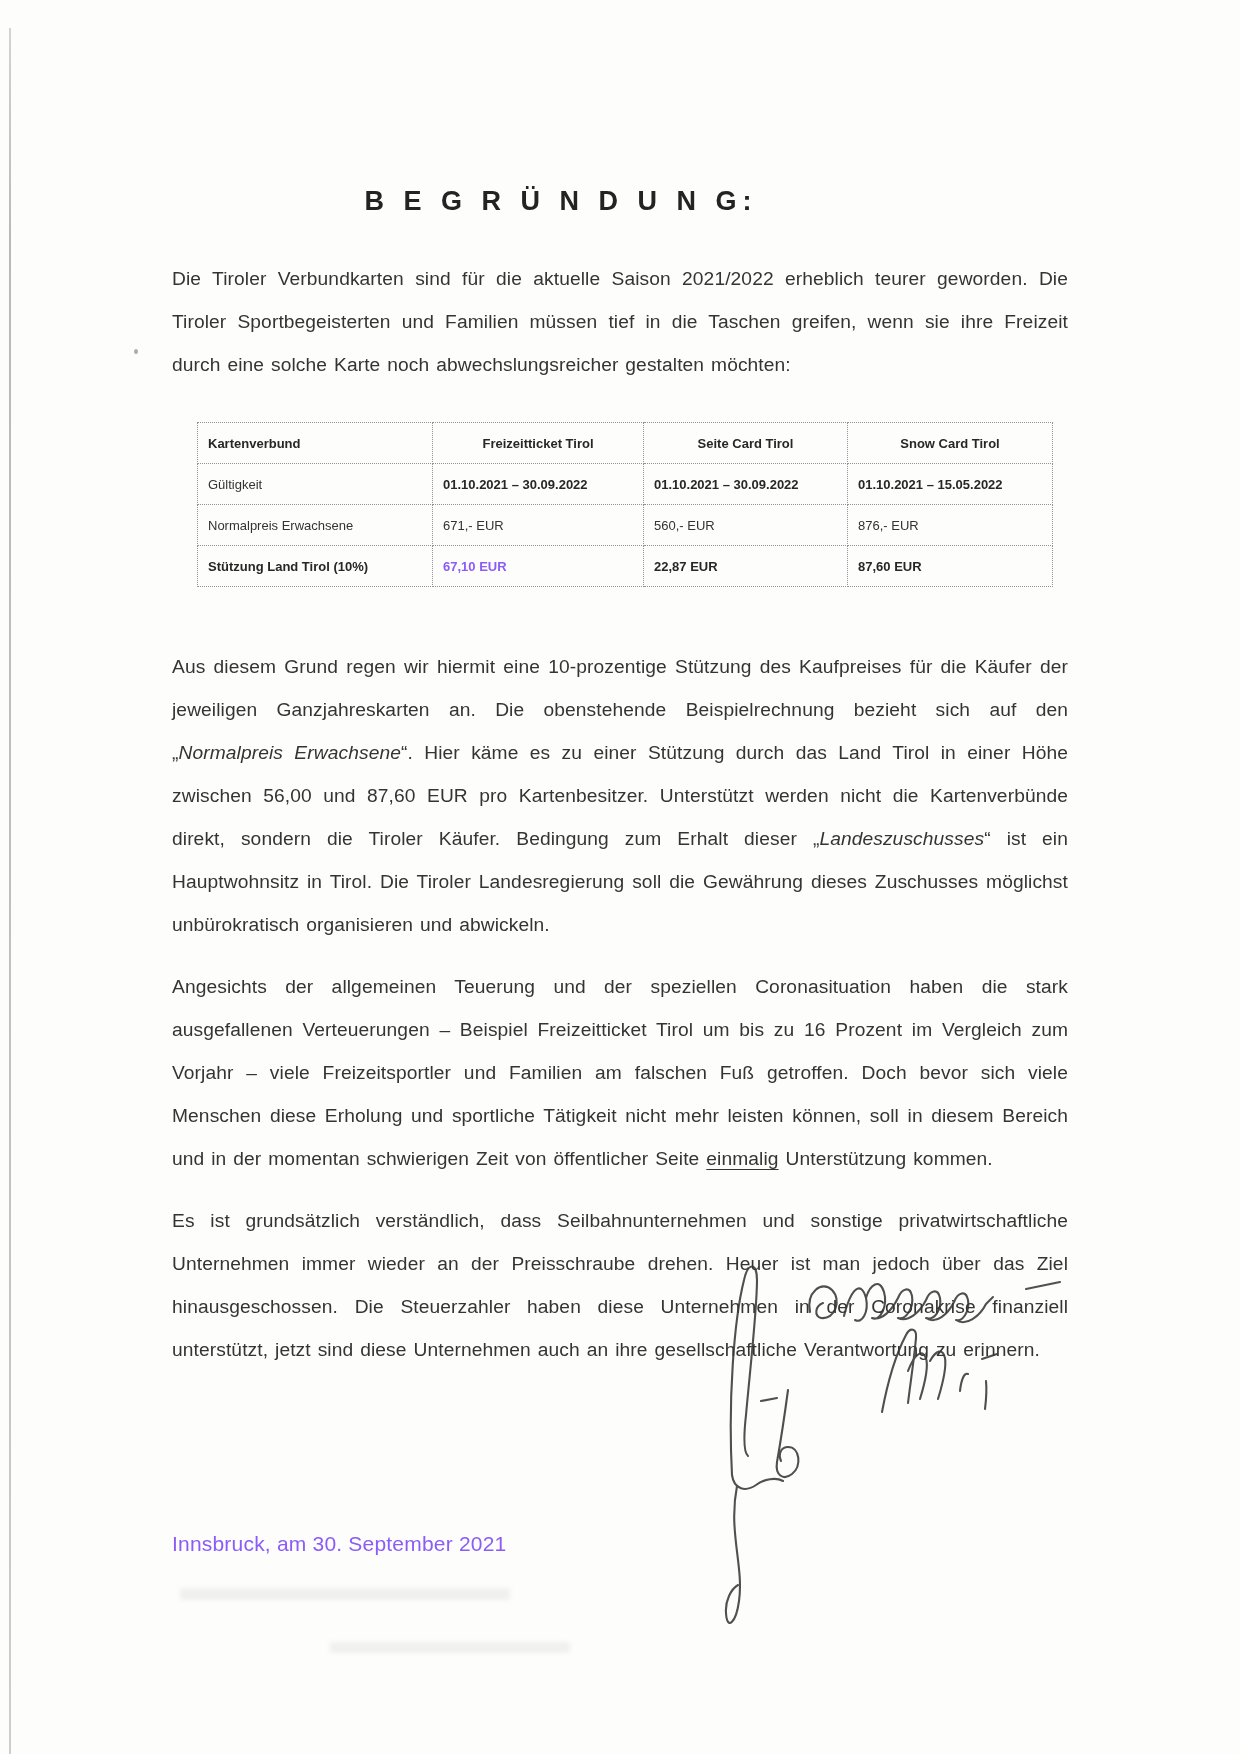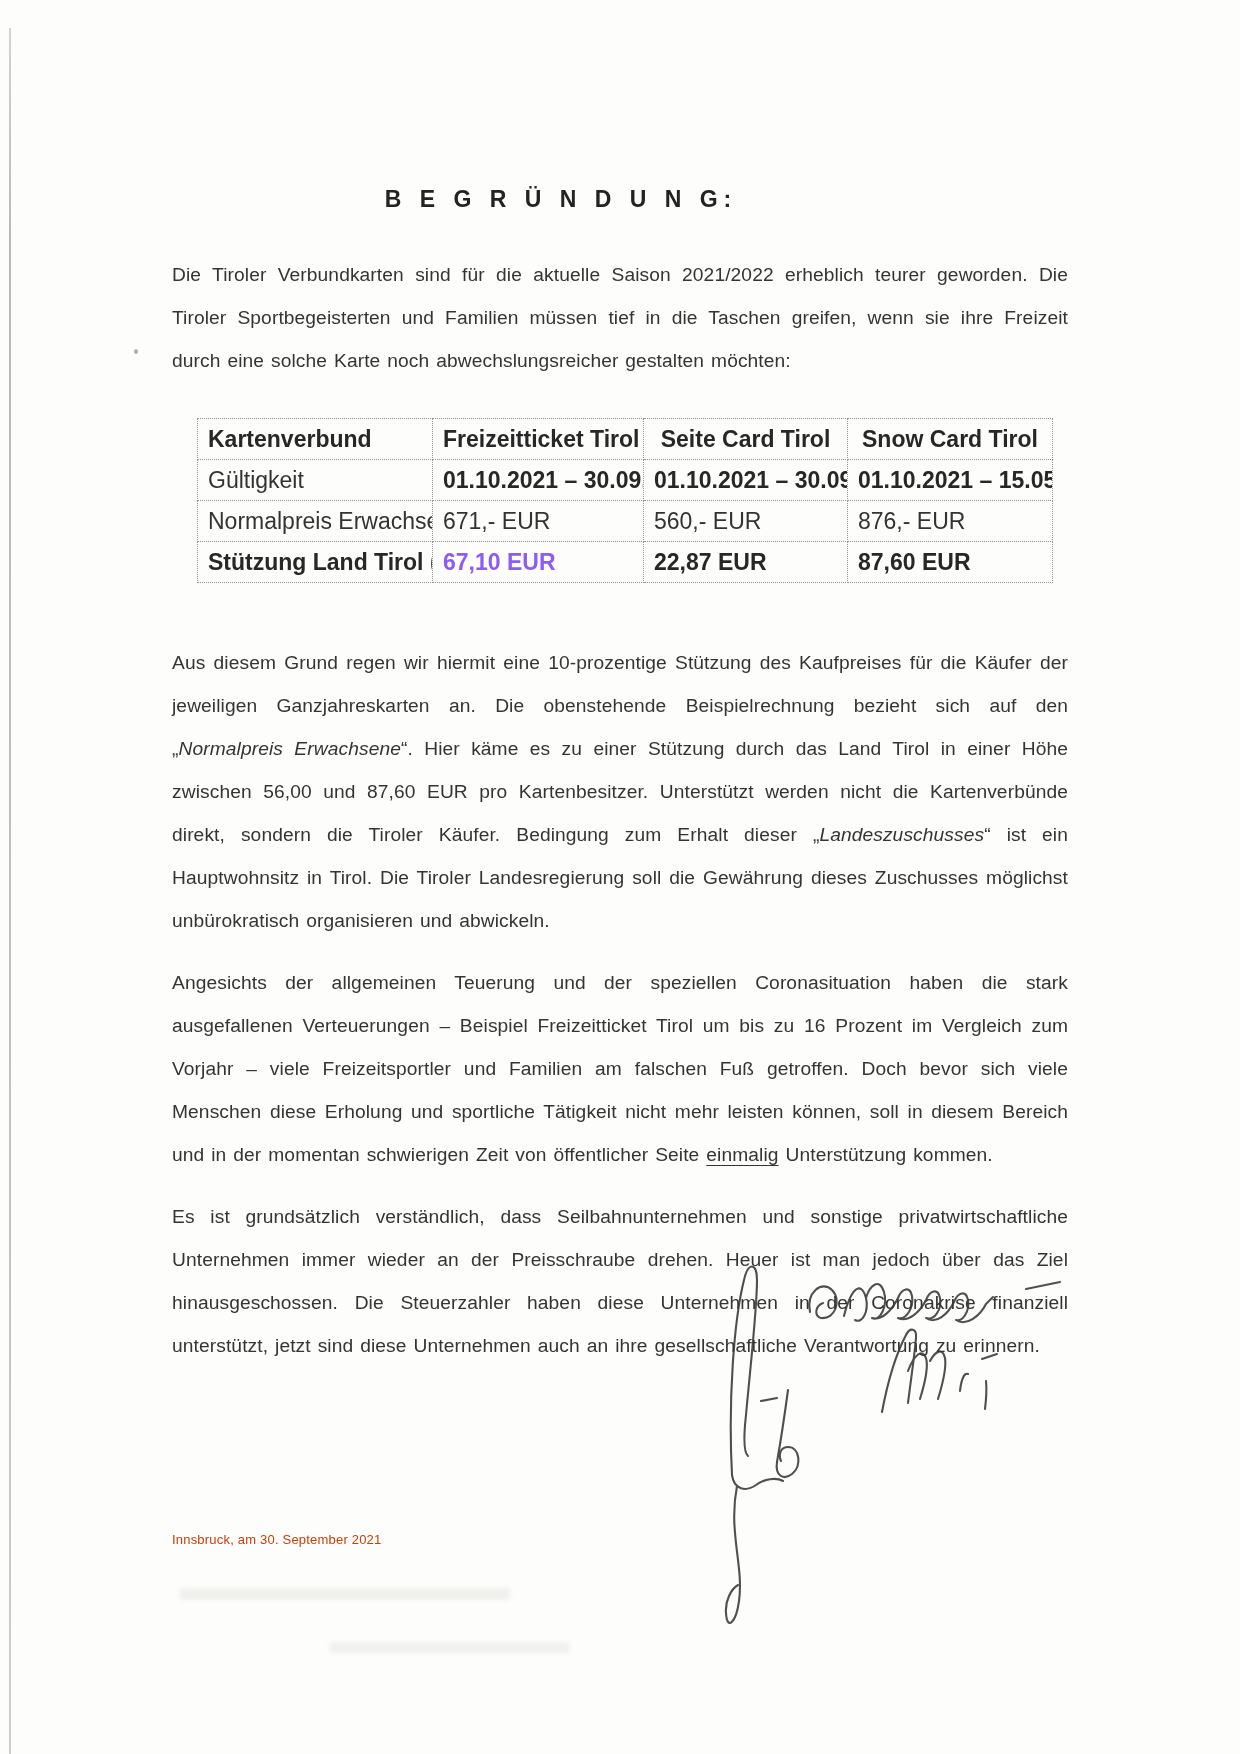--- a/index.html
+++ b/index.html
@@ -25,49 +25,49 @@
     background:#6a6a6a;border-radius:50%;opacity:.55;
   }
   .smudge{
     position:absolute;background:#ededea;filter:blur(2px);opacity:.8;
   }
   .content{
     position:absolute;left:172px;top:186px;width:896px;
     color:#333;
   }
   h1.doc-title{
-    font-size:23px;font-weight:700;letter-spacing:6px;color:#232323;
+    font-size:27px;font-weight:700;letter-spacing:6px;color:#232323;
     text-align:center;margin:0 118px 40px 0;
   }
   p.para{
     font-size:19.2px;line-height:43px;text-align:justify;
     margin:0 0 19px 0;color:#343434;
     word-spacing:1.5px;letter-spacing:.1px;
   }
   p.para span.i{font-style:italic;}
   p.para span.b{font-weight:700;color:#262626;}
   p.para span.u{text-decoration:underline;text-underline-offset:4px;}
   table.price-table{
     border-collapse:collapse;table-layout:fixed;
     width:855px;margin:36px 0 58px 25px;
-    font-size:23px;color:#333;
+    font-size:13px;color:#333;
   }
   table.price-table th, table.price-table td{
     border:1.5px dotted #8d949b;
     padding:5px 10px;height:30px;
     vertical-align:middle;
     overflow:hidden;white-space:nowrap;
   }
   table.price-table th{font-weight:700;color:#272727;}
   table.price-table th:first-child,
   table.price-table td:first-child{text-align:left;}
   table.price-table tr.row-bold td{font-weight:700;color:#272727;}
   .footer-line{
     position:absolute;left:172px;top:1532px;
-    font-size:13px;color:#c2410c;letter-spacing:.2px;
+    font-size:21px;color:#8b5cf6;letter-spacing:.2px;
   }
   .signatures{
     position:absolute;left:630px;top:1240px;width:560px;height:430px;
   }
   .signatures svg{width:100%;height:100%;}
 </style>
 </head>
 <body>
 
 <div class="page">

